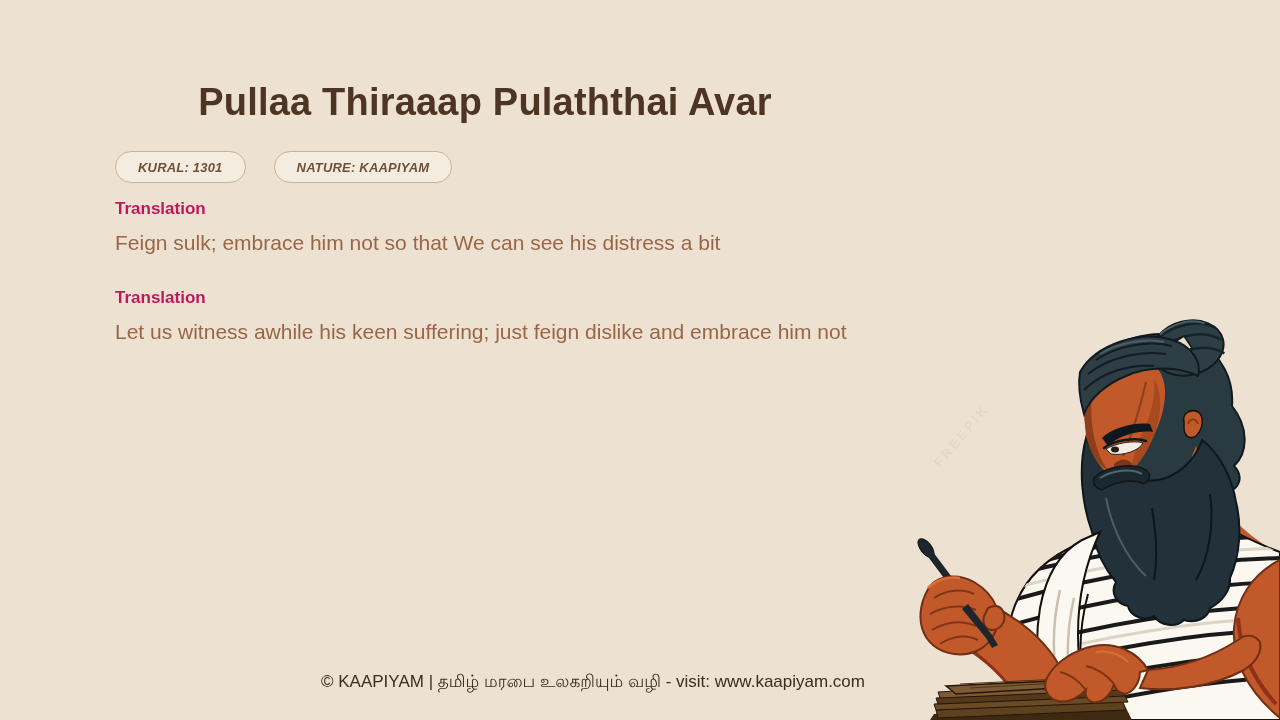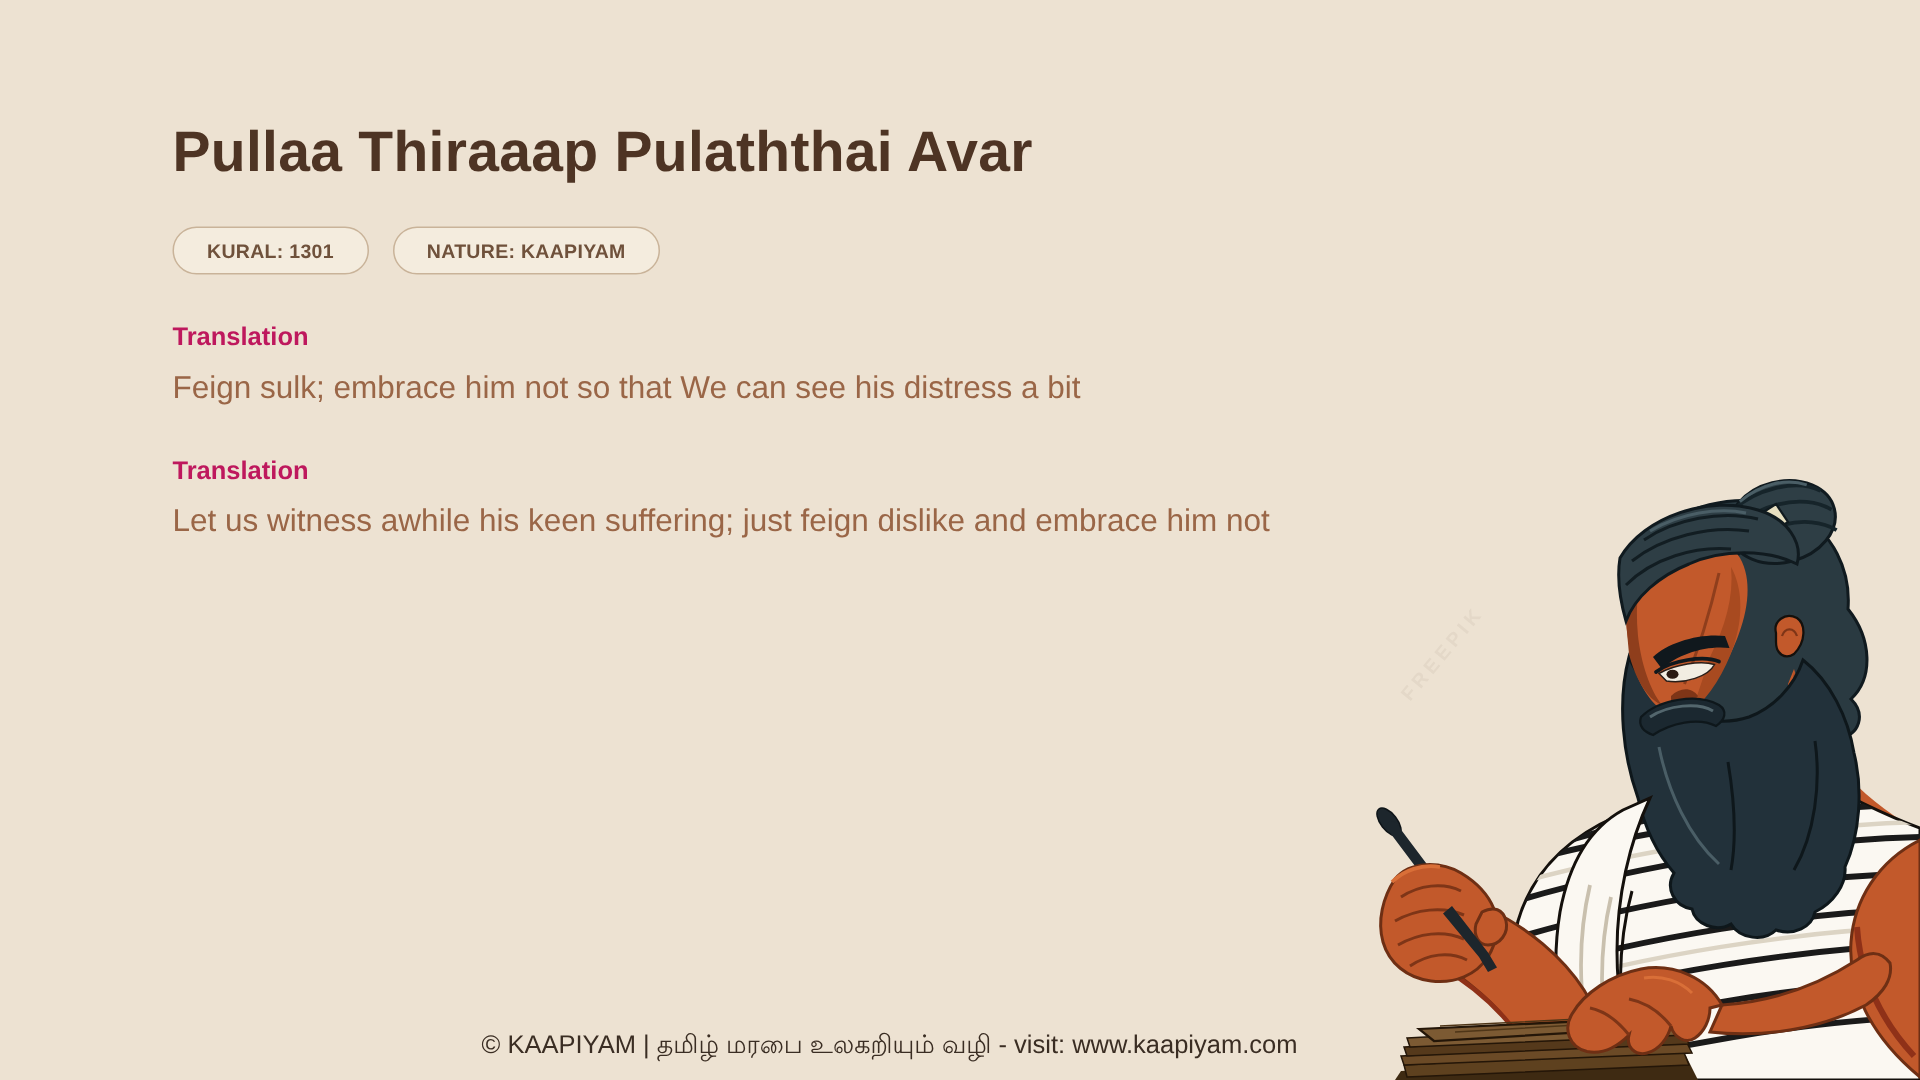--- a/index.html
+++ b/index.html
@@ -15,26 +15,28 @@
     left:115px; top:75px;
     width:740px;
   }
   h1.kural-title {
     font-size:38px;
     line-height:54px;
     font-weight:bold;
     color:#4E3424;
     letter-spacing:0.2px;
     margin-bottom:22px;
+    text-align:center;
   }
   h1.kural-title span { display:block; }
   .badges {
     display:flex;
-    gap:16px;
-    margin-bottom:32px;
+    gap:28px;
+    margin-bottom:16px;
+    font-style:italic;
   }
   .badge {
     display:inline-flex;
     align-items:center;
     height:32px;
     padding:0 22px;
     border:1.5px solid #C9B399;
     border-radius:17px;
     background:rgba(250,244,232,0.55);
     color:#6F513B;
@@ -51,21 +53,21 @@
     color:#be185d;
     margin-bottom:13px;
   }
   .section p {
     font-size:21px;
     color:#9A6647;
     line-height:22px;
   }
   .footer {
     position:absolute;
-    bottom:12px;
+    bottom:27px;
     left:0;
     width:1186px;
     text-align:center;
     font-size:17px;
     font-weight:500;
     color:#3A2D23;
   }
   .illustration {
     position:absolute;
     right:0; bottom:0;

